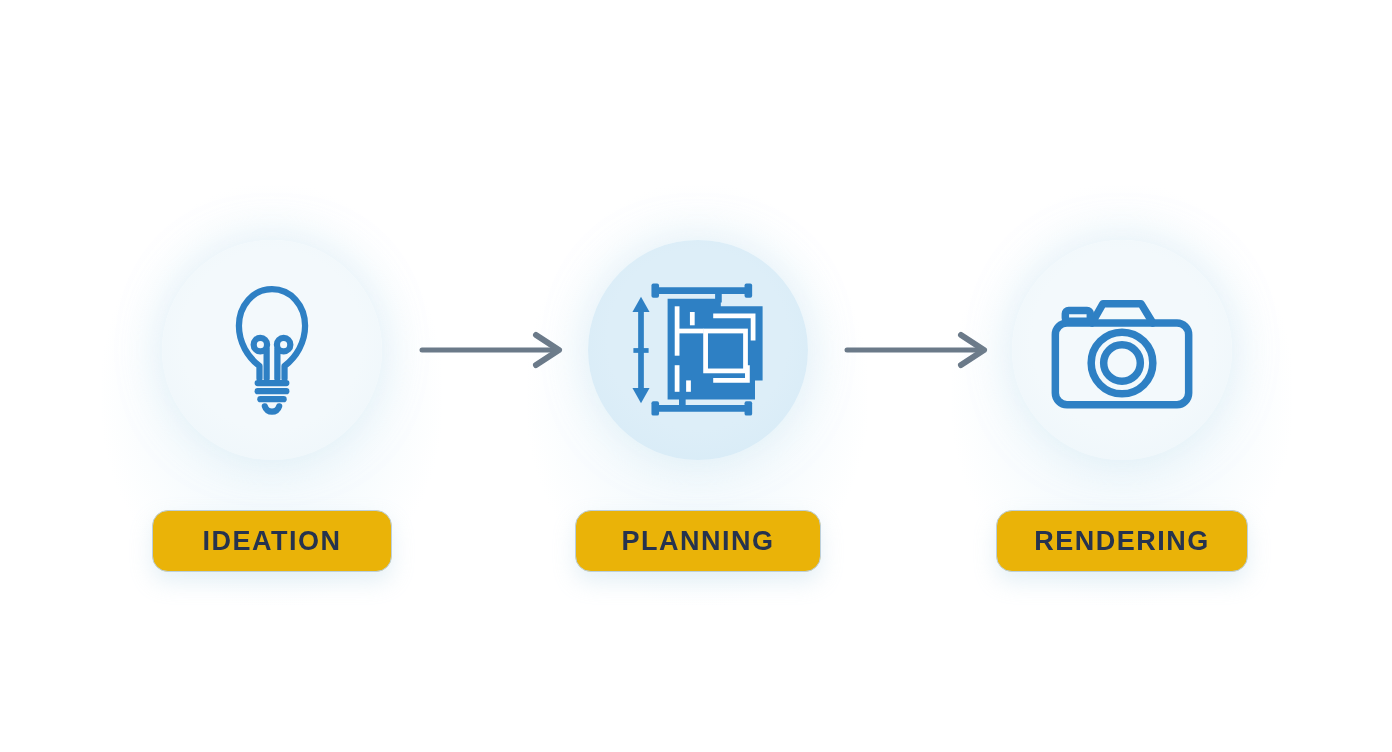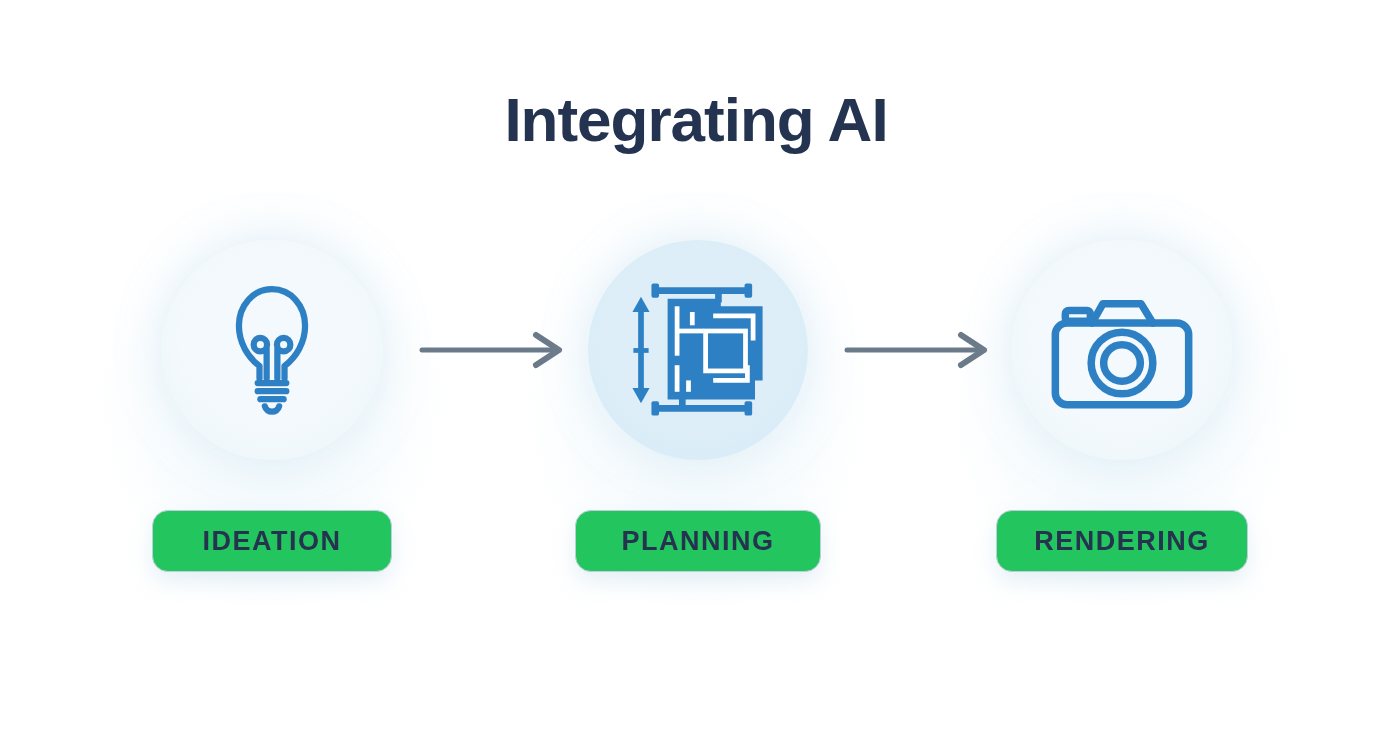--- a/index.html
+++ b/index.html
@@ -42,21 +42,21 @@
   .circle-1{left:162px;}
   .circle-2{left:588px;}
   .circle-3{left:1012px;}
 
   .connector{position:absolute;top:330px;width:150px;height:40px;}
   .connector-1{left:417px;}
   .connector-2{left:842px;}
 
   .label-box{
     position:absolute;top:510px;height:62px;
-    background:#22c55e;
+    background:#eab308;
     border:1.5px solid #bccfda;
     border-radius:16px;
     box-shadow:0 10px 22px rgba(170,205,225,0.30);
     display:flex;align-items:center;justify-content:center;
     box-sizing:border-box;
   }
   .label-box span{
     font-size:27px;font-weight:bold;
     color:#26334e;letter-spacing:1.5px;
   }
@@ -66,21 +66,20 @@
 </style>
 </head>
 <body>
 
 <div class="canvas">
 
   <div class="col-glow glow-1"></div>
   <div class="col-glow glow-2"></div>
   <div class="col-glow glow-3"></div>
 
-  <h1 class="title">Integrating AI</h1>
 
   <div class="stage-circle circle-light circle-1">
     <svg width="118" height="152" viewBox="0 0 120 170" fill="none" stroke="#2e80c4" stroke-width="7" stroke-linecap="round" stroke-linejoin="round">
       <path d="M46,117 V103 C33,93 23,77 23,58 C23,35 39,17 60,17 C81,17 97,35 97,58 C97,77 87,93 74,103 V117"></path>
       <circle cx="47" cy="79" r="7.5"></circle>
       <circle cx="73" cy="79" r="7.5"></circle>
       <path d="M54,117 V85"></path>
       <path d="M66,117 V85"></path>
       <path d="M44,122 H76"></path>
       <path d="M44,131 H76"></path>

